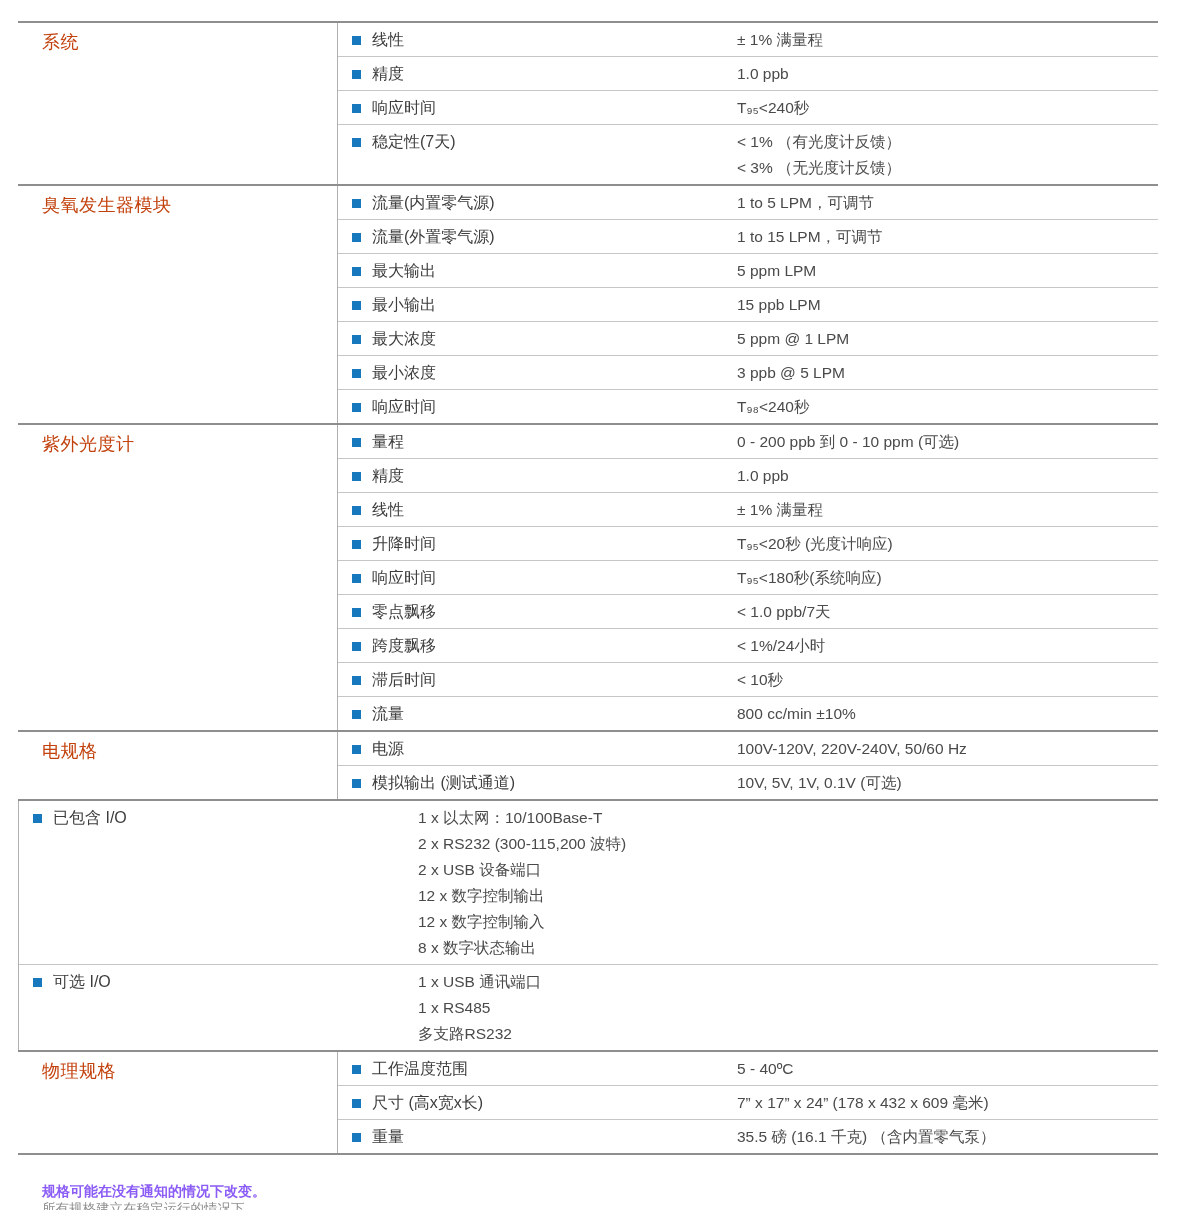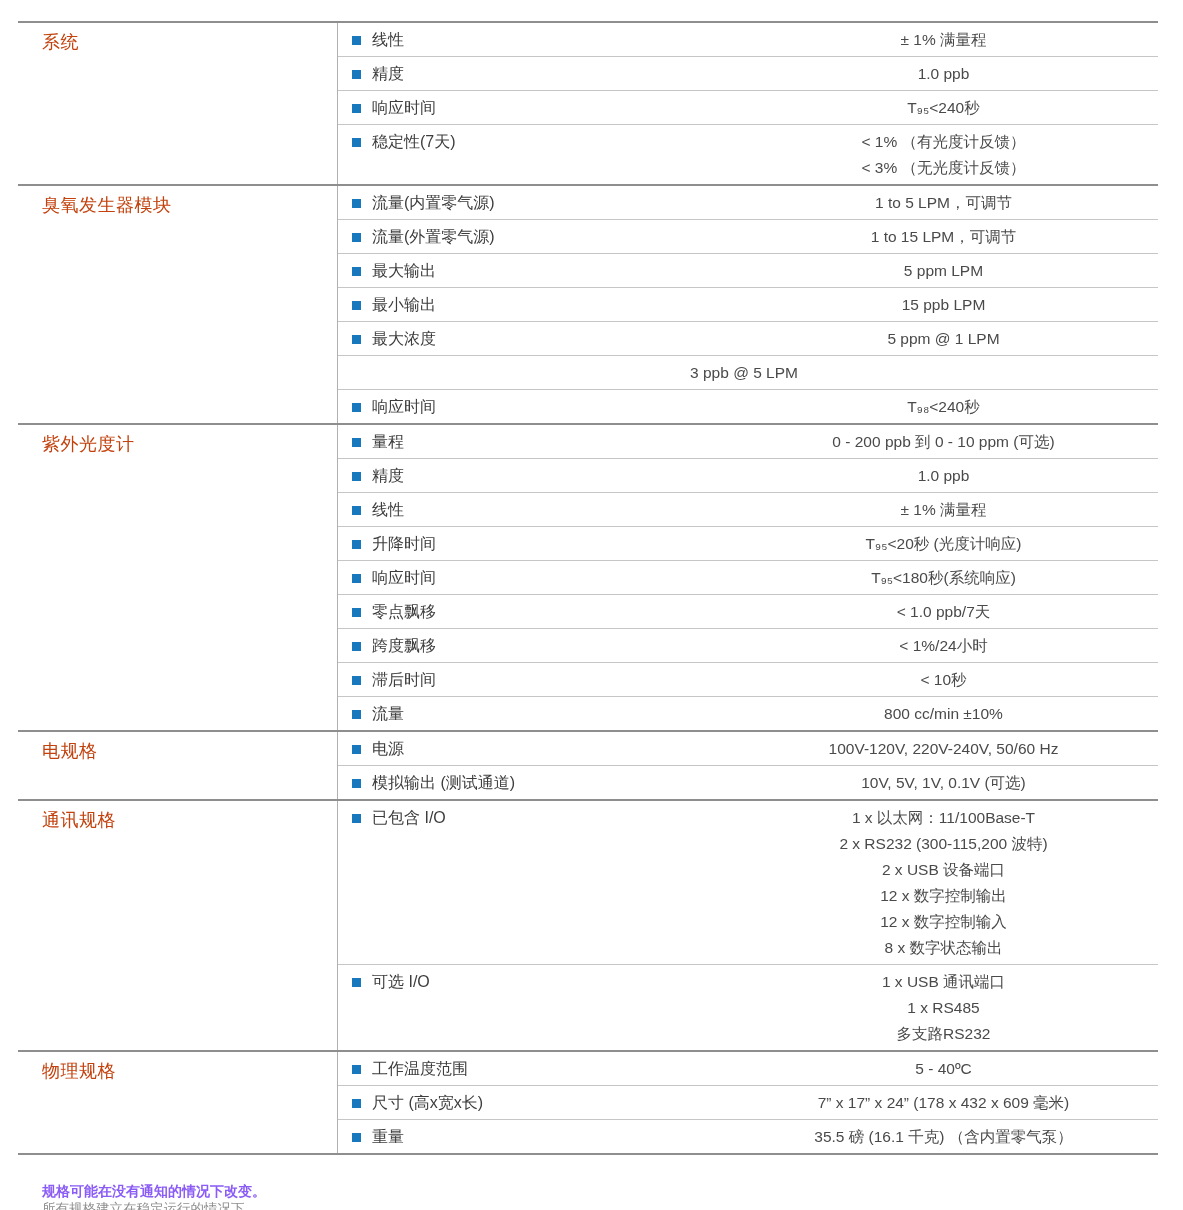--- a/index.html
+++ b/index.html
@@ -34,21 +34,21 @@
     padding:4px 0 3px 0;
     border-bottom:1px solid #c6c6c6;
   }
   .row:last-child { border-bottom:none; }
 
   .spec-cell { width:399px; flex:none; box-sizing:border-box; padding-left:14px; display:flex; align-items:flex-start; }
   .bullet { width:9px; height:9px; flex:none; margin:9px 11px 0 0; background:#1878be; }
   .spec-label { font-size:16px; line-height:26px; color:#3d3d3d; }
 
   .value-cell { flex:1; padding-right:8px; }
-  .value-line { font-size:15.5px; line-height:26px; color:#4a4a4a;text-align:center; }
+  .value-line { font-size:15.5px; line-height:26px; color:#4a4a4a; }
 
   .footer { margin:28px 0 0 24px; }
   .fn1 { font-size:14px; line-height:17px; font-weight:bold; color:#8b5cf6; }
   .fn2 { font-size:13.5px; line-height:17px; color:#8f8f8f; }
 </style>
 </head>
 <body>
 
 <div class="page">
   <div class="spec-table">
@@ -136,20 +136,24 @@
           <div class="row">
             <div class="spec-cell">
               <span class="bullet" style="background: rgb(24, 120, 190);"></span>
               <span class="spec-label">最大浓度</span>
             </div>
             <div class="value-cell">
               <div class="value-line">5 ppm @ 1 LPM</div>
             </div>
           </div>
           <div class="row">
+            <div class="spec-cell">
+              <span class="bullet" style="background: rgb(24, 120, 190);"></span>
+              <span class="spec-label">最小浓度</span>
+            </div>
             <div class="value-cell">
               <div class="value-line">3 ppb @ 5 LPM</div>
             </div>
           </div>
           <div class="row">
             <div class="spec-cell">
               <span class="bullet" style="background: rgb(24, 120, 190);"></span>
               <span class="spec-label">响应时间</span>
             </div>
             <div class="value-cell">
@@ -261,29 +265,28 @@
               <span class="bullet" style="background: rgb(24, 120, 190);"></span>
               <span class="spec-label">模拟输出 (测试通道)</span>
             </div>
             <div class="value-cell">
               <div class="value-line">10V, 5V, 1V, 0.1V (可选)</div>
             </div>
           </div>
         </div>
       </div>
       <div class="section">
-        <div class="category">通讯规格</div>
         <div class="rows">
           <div class="row">
             <div class="spec-cell">
               <span class="bullet" style="background: rgb(24, 120, 190);"></span>
               <span class="spec-label">已包含 I/O</span>
             </div>
             <div class="value-cell">
-              <div class="value-line">1 x 以太网：11/100Base-T</div>
+              <div class="value-line">1 x 以太网：10/100Base-T</div>
               <div class="value-line">2 x RS232 (300-115,200 波特)</div>
               <div class="value-line">2 x USB 设备端口</div>
               <div class="value-line">12 x 数字控制输出</div>
               <div class="value-line">12 x 数字控制输入</div>
               <div class="value-line">8 x 数字状态输出</div>
             </div>
           </div>
           <div class="row">
             <div class="spec-cell">
               <span class="bullet" style="background: rgb(24, 120, 190);"></span>

